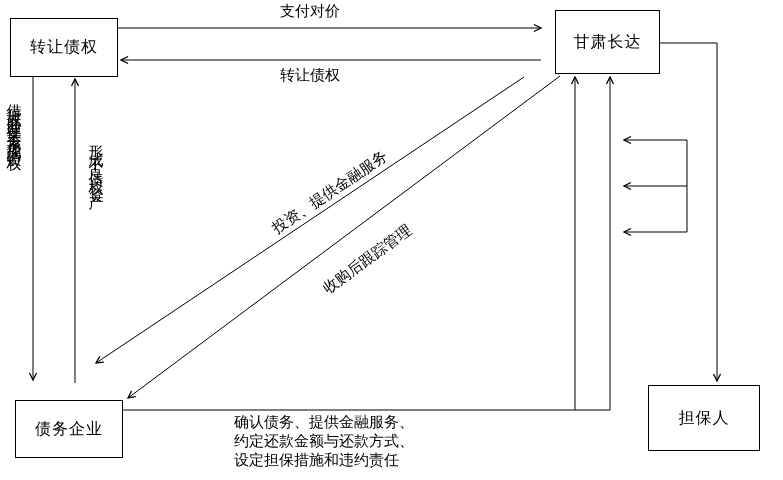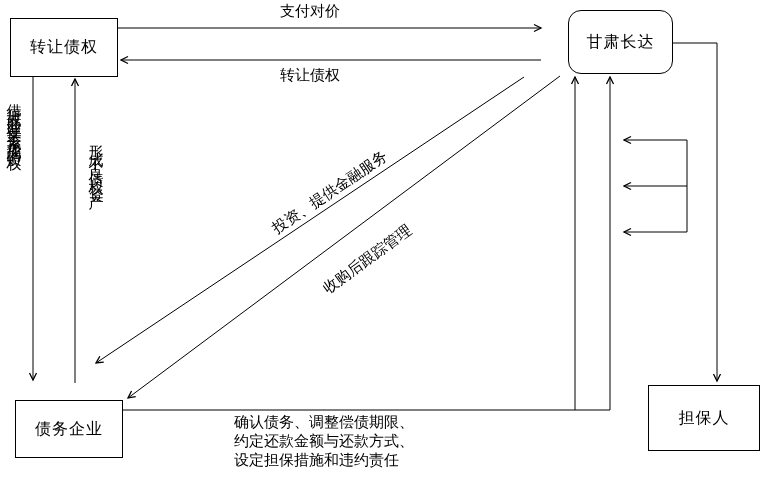--- a/index.html
+++ b/index.html
@@ -65,21 +65,21 @@
     <line x1="687" y1="140" x2="687" y2="232" stroke="#000" stroke-width="1"></line>
     <line x1="687" y1="140" x2="624" y2="140" stroke="#000" stroke-width="1" marker-end="url(#ah)"></line>
     <line x1="687" y1="186" x2="624" y2="186" stroke="#000" stroke-width="1" marker-end="url(#ah)"></line>
     <line x1="687" y1="232" x2="624" y2="232" stroke="#000" stroke-width="1" marker-end="url(#ah)"></line>
   </svg>
 
   <div class="box" style="left:10px; top:18px; width:106px; height:57px;">
     <span>转让债权</span>
   </div>
 
-  <div class="box" style="left:568px; top:10px; width:103px; height:62px;border-radius:13px;">
+  <div class="box" style="left:555px; top:10px; width:103px; height:62px;">
     <span>甘肃长达</span>
   </div>
 
   <div class="box" style="left:15px; top:384px; width:106px; height:56px;margin-top:16px;">
     <span>债务企业</span>
   </div>
 
   <div class="box" style="left:648px; top:385px; width:110px; height:64px;">
     <span>担保人</span>
   </div>
@@ -89,17 +89,17 @@
   <div class="lbl center" style="left:240px; top:2px; width:140px;">支付对价</div>
 
   <div class="vtext" style="left:6px; top:92px; letter-spacing:4px;">借贷或商业往来关系形成的债权</div>
 
   <div class="vtext" style="left:88px; top:133px; letter-spacing:7px;">形成不良债权资产</div>
 
   <div class="lbl center rot" style="left:245px; top:183px; width:170px; transform:rotate(-34deg);">投资、提供金融服务</div>
 
   <div class="lbl center rot" style="left:300px; top:250px; width:135px; transform:rotate(-36deg);">收购后跟踪管理</div>
 
-  <div class="lbl multiline" style="left:234px; top:413px;">确认债务、调整偿债期限、
+  <div class="lbl multiline" style="left:234px; top:413px;">确认债务、提供金融服务、
 约定还款金额与还款方式、
 设定担保措施和违约责任</div>
 
 </div>
 
 </body></html>

